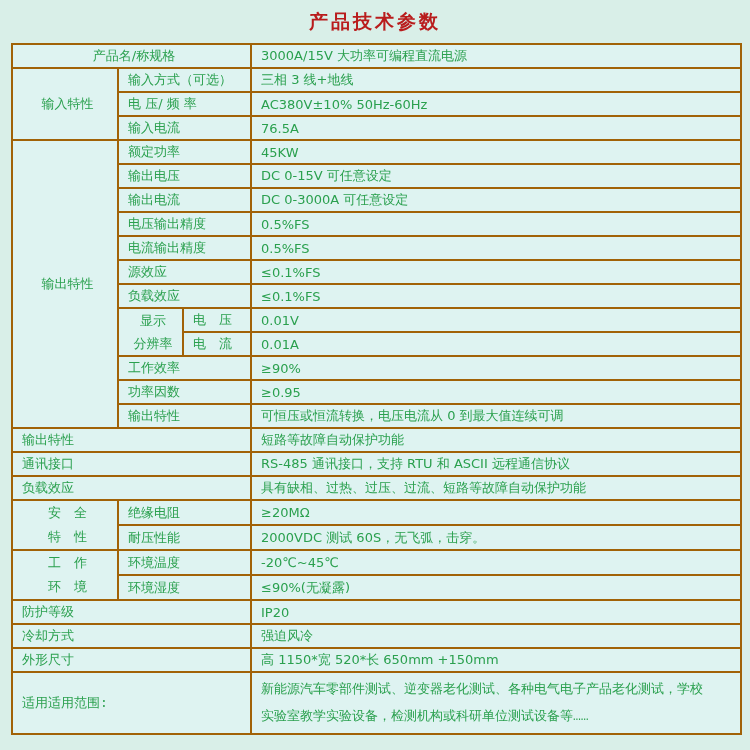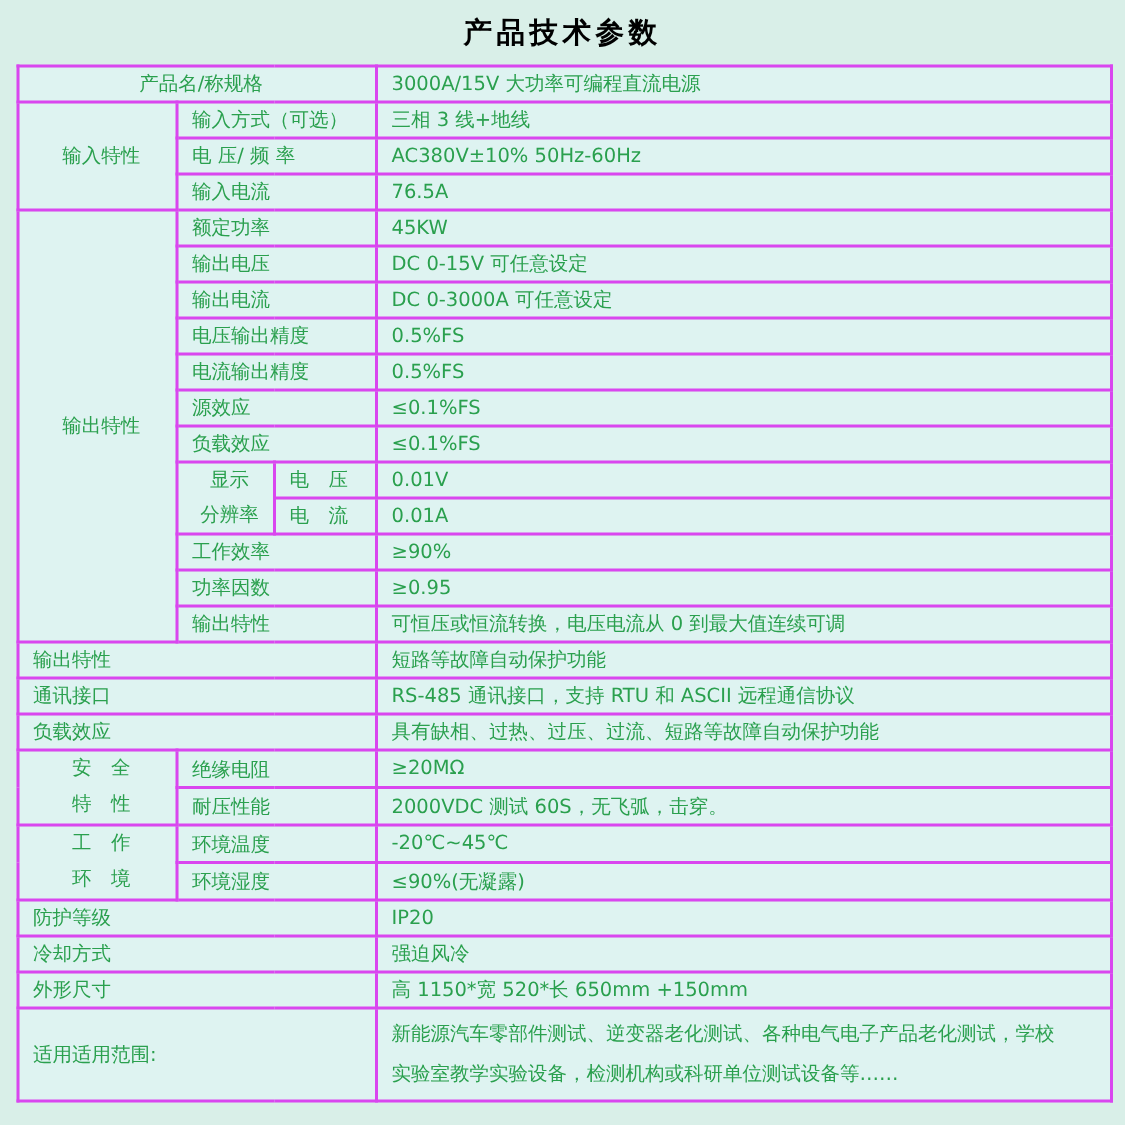--- a/index.html
+++ b/index.html
@@ -13,50 +13,50 @@
   }
   .page-title {
     position: absolute;
     top: 9px;
     left: 0;
     width: 750px;
     text-align: center;
     font-size: 19px;
     font-weight: bold;
     letter-spacing: 3px;
-    color: #000000;
+    color: #b91c1c;
   }
   table.spec {
     position: absolute;
     left: 11px;
     top: 43px;
     width: 729px;
     border-collapse: collapse;
     table-layout: fixed;
   }
   table.spec td {
-    border: 2px solid #d946ef;
+    border: 2px solid #a16207;
     background: #def3f1;
     color: #2aa04e;
     font-size: 13px;
     height: 22px;
     padding: 0 4px 0 9px;
     white-space: nowrap;
     overflow: hidden;
     vertical-align: middle;
   }
   td.center { text-align: center; padding: 0 2px; }
   td.value  { padding-left: 12px; }
   td.tall-value {
     white-space: normal;
     line-height: 27px;
     padding-top: 2px;
     padding-bottom: 2px;
   }
-  tr.tall td { height: 60px; }
+  tr.tall td { height: 60px; font-family: Liberation Mono, monospace; }
   .line { display: block; line-height: 23px; }
   .grp-line { display: block; line-height: 24px; }
 </style>
 </head>
 <body>
 
 <div class="page-title">产品技术参数</div>
 
 <table class="spec">
   <colgroup>

